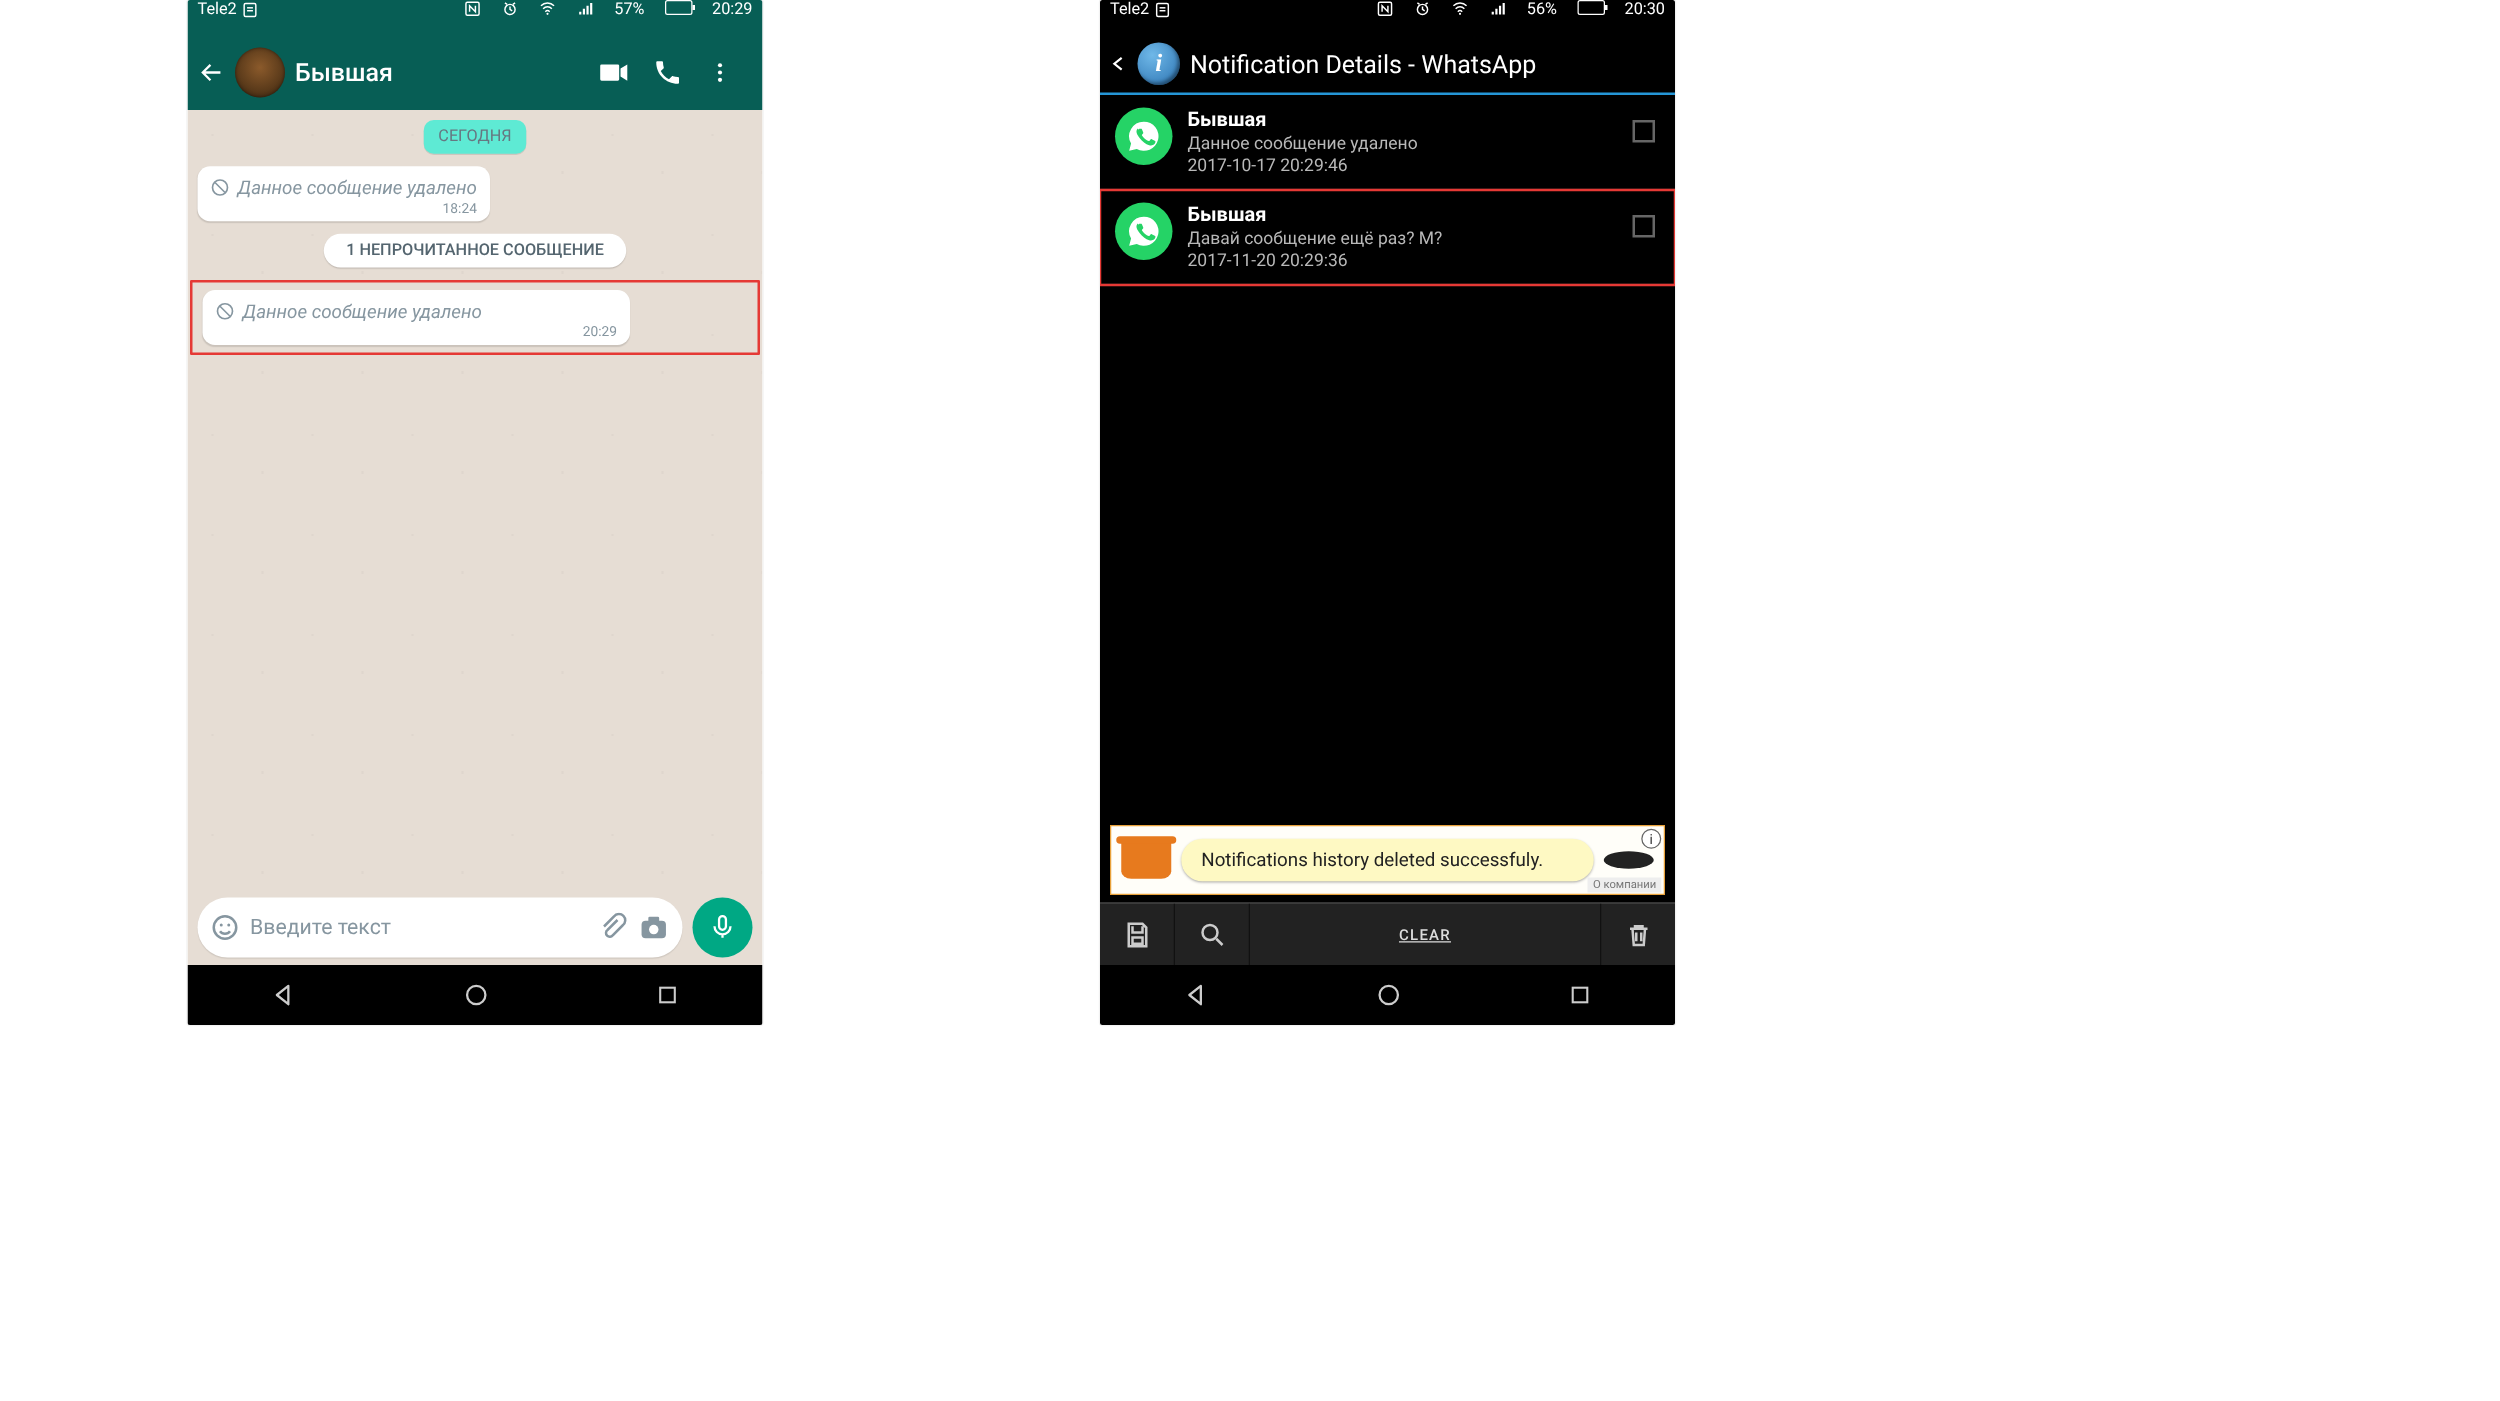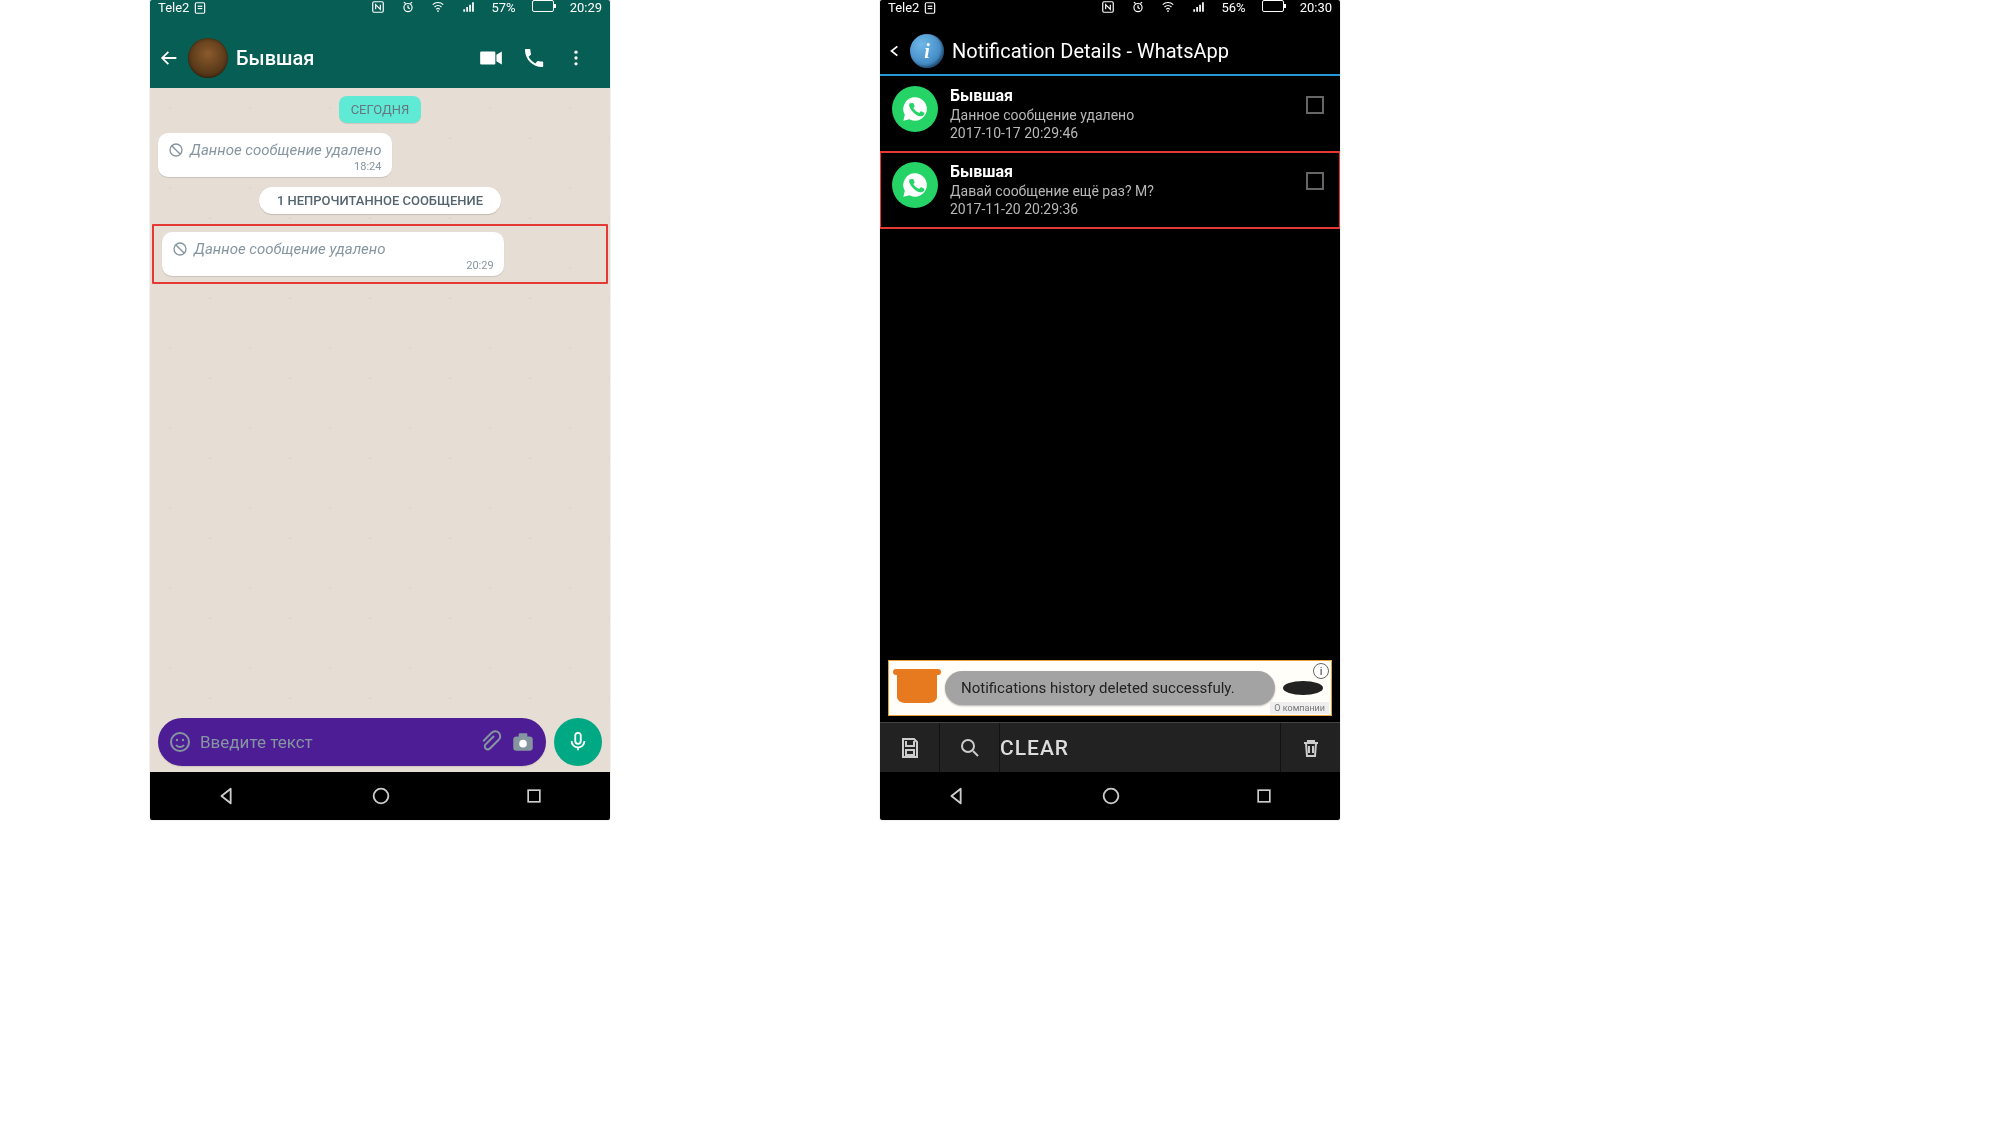--- a/index.html
+++ b/index.html
@@ -129,21 +129,21 @@
   }
   .highlight-inner { padding-left: 2px; }
 
   
   .wa-input-row {
     background: #e6ddd4;
     padding: 6px 8px;
     display:flex; align-items:center; gap:8px;
   }
   .wa-input {
-    flex:1; background:#4c1d95; border-radius:24px; height:48px;
+    flex:1; background:#ffffff; border-radius:24px; height:48px;
     display:flex; align-items:center; padding:0 10px; gap:8px;
     color:#8696a0; font-size:17px;
     box-shadow: 0 1px 1px rgba(0,0,0,0.1);
   }
   .wa-input .placeholder { flex:1; }
   .mic-btn {
     width:48px; height:48px; border-radius:50%;
     background:#00a884; display:flex; align-items:center; justify-content:center;
     color:#fff;
   }
@@ -199,21 +199,21 @@
     width:40px; height:30px;
     background:#e77a1e;
     border-radius: 0 0 8px 8px / 0 0 6px 6px;
     position:relative;
   }
   .pot::before{
     content:""; position:absolute; left:-4px; top:-4px; right:-4px; height:6px;
     background:#e77a1e; border-radius:4px;
   }
   .toast {
-    background:#a3a3a3; color:#222; font-size:15px;
+    background:#fef9c3; color:#222; font-size:15px;
     padding:8px 16px; border-radius:22px;
     box-shadow: 0 1px 2px rgba(0,0,0,0.3);
     flex:1;
   }
   .pan {
     width:40px; height:14px; background:#222; border-radius:50%;
     position:relative;
   }
   .ad-info {
     position:absolute; right:2px; top:2px;
@@ -229,21 +229,21 @@
   .nh-toolbar {
     height:50px; background:#222; color:#ddd;
     display:flex; align-items:center;
     border-top:1px solid #444;
   }
   .nh-toolbar .tbtn {
     width:60px; display:flex; align-items:center; justify-content:center; height:100%;
     border-right:1px solid #111;
   }
   .nh-toolbar .clear {
-    flex:1; text-align:left; font-size:21px; font-weight:500; letter-spacing:1px;
+    flex:1; text-align:center; font-size:12px; font-weight:500; letter-spacing:1px;text-decoration:underline;
   }
 
   svg { display:block; }
 </style>
 </head>
 <body>
 
 <div class="phone left">
 
   <div class="statusbar whatsapp">

